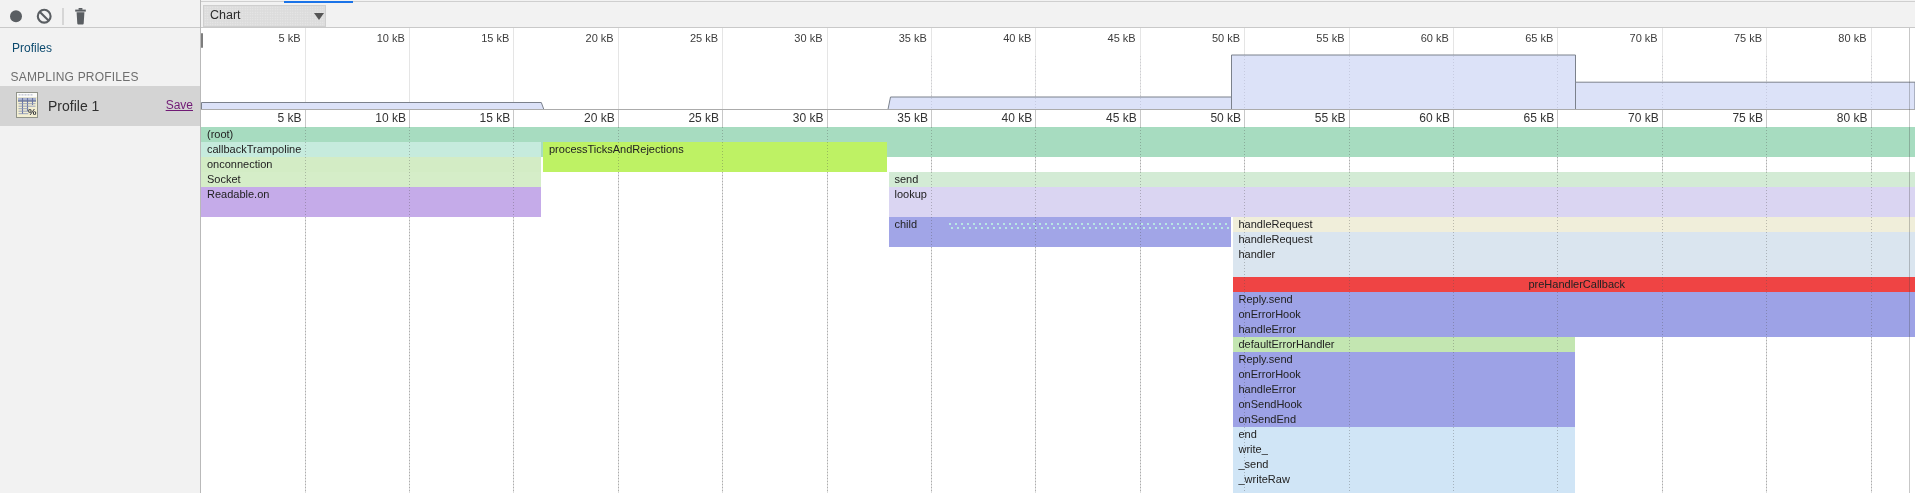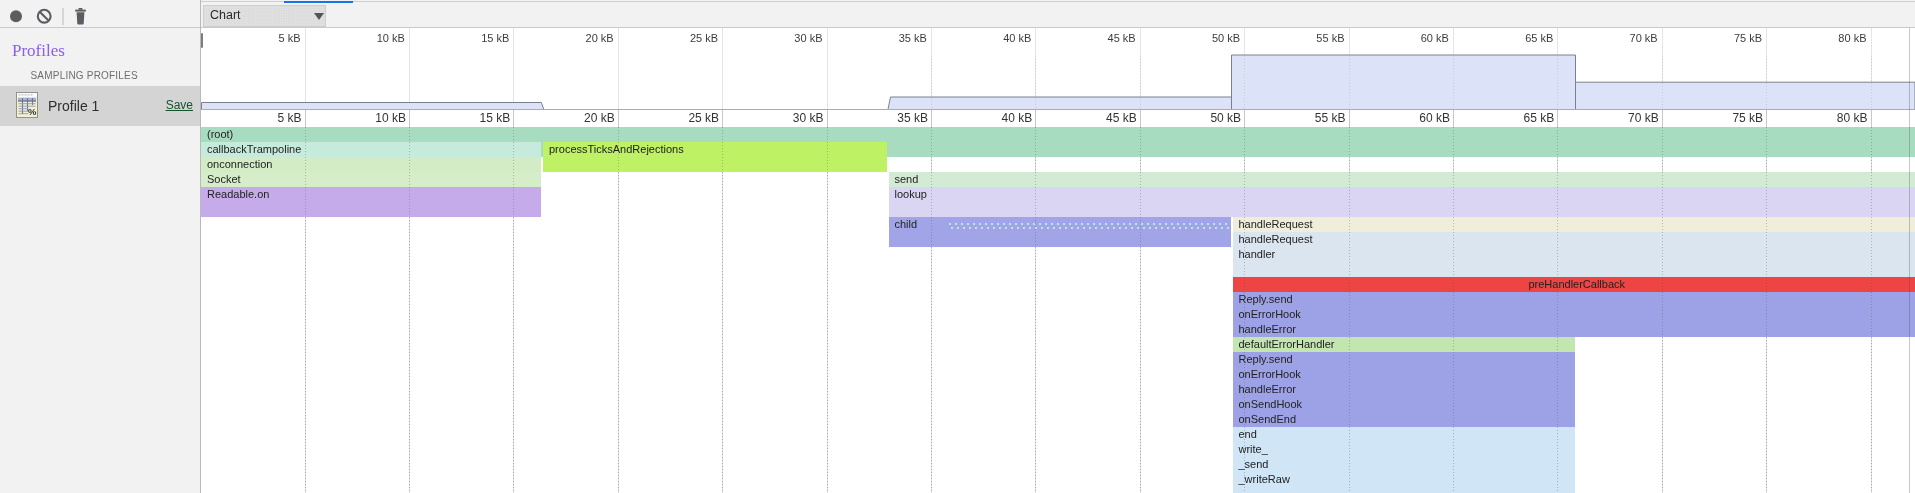--- a/index.html
+++ b/index.html
@@ -169,22 +169,22 @@
 <div class="abs" style="left:0;top:0;width:200px;height:28px;background:#f2f2f2;border-bottom:1px solid #c9c9c9;box-sizing:border-box;"></div>
 <svg class="abs" style="left:0;top:0;" width="200" height="28" viewBox="0 0 200 28">
 <circle cx="16" cy="16.2" r="6" fill="#5a5e62"></circle>
 <circle cx="44.2" cy="16.2" r="6.4" fill="none" stroke="#5a5e62" stroke-width="2.1"></circle>
 <line x1="39.9" y1="11.9" x2="48.5" y2="20.5" stroke="#5a5e62" stroke-width="2.1"></line>
 <line x1="63" y1="8" x2="63" y2="25" stroke="#c3c3c3" stroke-width="1.2"></line>
 <path d="M76.6 12.2 h7.8 l-0.7 11.3 a1 1 0 0 1 -1 0.9 h-4.4 a1 1 0 0 1 -1 -0.9 Z" fill="#5a5e62"></path>
 <rect x="75.2" y="9.6" width="10.6" height="2" fill="#5a5e62"></rect>
 <rect x="78.6" y="8" width="3.8" height="1.8" fill="#5a5e62"></rect>
 </svg>
-<div class="abs" style="left:12px;top:40.5px;font-size:17px;color:#8b5cf6;font-family:Liberation Serif, serif;">Profiles</div>
-<div class="abs" style="left:10.5px;top:69.5px;font-size:10px;color:#6e6e6e;letter-spacing:0.2px;margin-left:20px;">SAMPLING PROFILES</div>
+<div class="abs" style="left:12px;top:40.5px;font-size:12px;color:#0c4a6e;">Profiles</div>
+<div class="abs" style="left:10.5px;top:69.5px;font-size:12px;color:#6e6e6e;letter-spacing:0.2px;">SAMPLING PROFILES</div>
 <div class="abs" style="left:0;top:86px;width:200px;height:39.5px;background:#d4d4d4;"></div>
 <svg class="abs" style="left:16px;top:92px;" width="22" height="26" viewBox="0 0 22 26">
 <rect x="0.5" y="0.5" width="21" height="25" fill="#f3efd2" stroke="#90938a"></rect>
 <rect x="1" y="1" width="20" height="4" fill="#fcfcfa"></rect>
 <g fill="#c8ccd8">
         <rect x="2.5" y="2" width="2" height="1.6"></rect>
         <rect x="5.5" y="2" width="2" height="1.6"></rect>
         <rect x="8.5" y="2" width="2" height="1.6"></rect>
         <rect x="11.5" y="2" width="2" height="1.6"></rect>
         <rect x="14.5" y="2" width="2" height="1.6"></rect>
@@ -200,13 +200,13 @@
 <line x1="2.5" y1="11.7" x2="19.5" y2="11.7"></line>
         <line x1="2.5" y1="14.2" x2="19.5" y2="14.2"></line>
 <line x1="2.5" y1="16.7" x2="12.5" y2="16.7"></line>
         <line x1="2.5" y1="19.2" x2="12.5" y2="19.2"></line>
 <line x1="2.5" y1="21.7" x2="12.5" y2="21.7"></line>
 </g>
 <rect x="12.5" y="15" width="8" height="9" fill="#f3efd2" opacity="0.85"></rect>
 <text x="12" y="23.2" font-family="Liberation Sans" font-size="9.5" font-weight="bold" fill="#33363c">%</text>
 </svg>
 <div class="abs" style="left:48px;top:97.5px;font-size:14px;color:#2f2f2f;">Profile 1</div>
-<div class="abs" style="left:120px;top:98px;width:73px;font-size:12px;color:#14532d;text-decoration:underline;text-align:right;">Save</div>
+<div class="abs" style="left:120px;top:98px;width:73px;font-size:12px;color:#701a75;text-decoration:underline;text-align:right;">Save</div>
 </div>
 </body></html>

